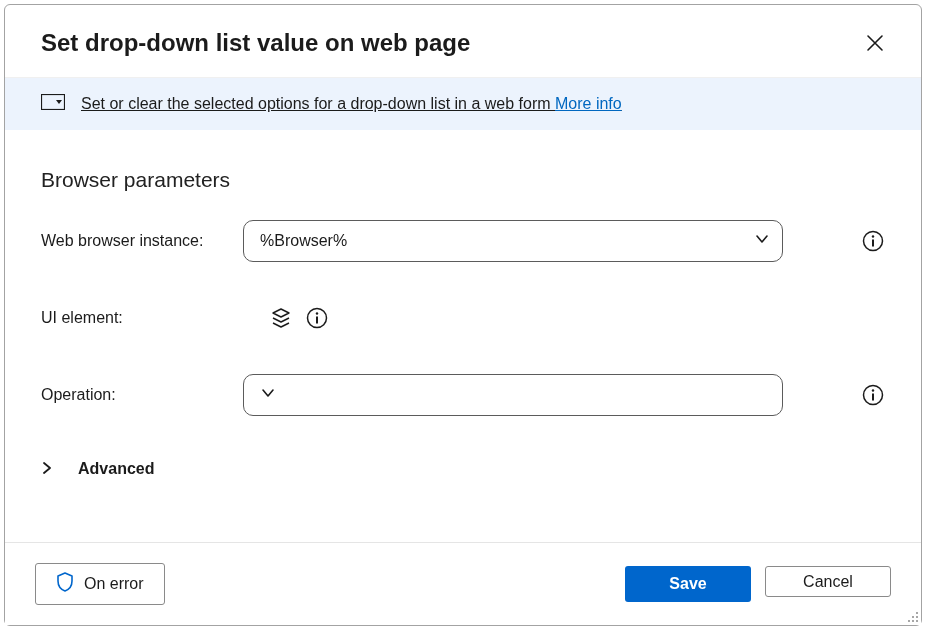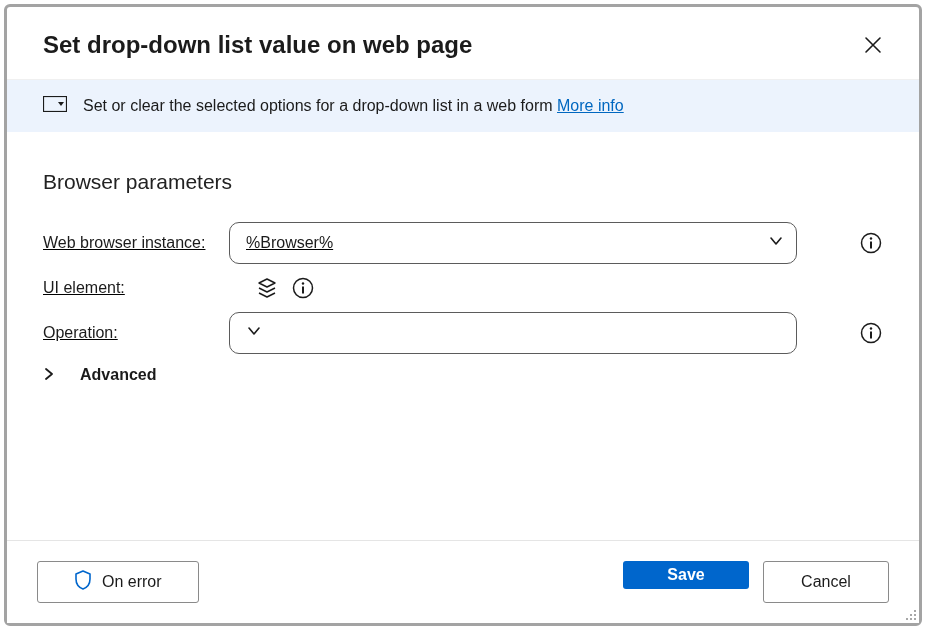--- a/index.html
+++ b/index.html
@@ -12,21 +12,21 @@
       background: #fff;
       width: 930px;
       height: 630px;
       overflow: hidden;
       position: relative;
     }
     .dialog {
       width: 918px;
       height: 622px;
       margin: 4px;
-      border: 3px solid #a3a3a3;
+      border: 1px solid #a3a3a3;
       border-radius: 6px;
       background: #fff;
       display: flex;
       flex-direction: column;
       position: relative;
     }
     .header {
       display: flex;
       align-items: center;
       justify-content: space-between;
@@ -48,20 +48,21 @@
     }
     .banner {
       background: #ecf3fd;
       padding: 16px 36px;
       display: flex;
       align-items: center;
       gap: 16px;
       font-size: 16px;
       color: #1b1b1b;
       border-top: 1px solid #f0f0f0;
+      text-decoration: underline;
     }
     .banner-icon {
       flex-shrink: 0;
     }
     .banner a {
       color: #0067c0;
       text-decoration: underline;
     }
     .content {
       flex: 1;
@@ -69,23 +70,22 @@
       overflow: auto;
     }
     .section-title {
       font-size: 21px;
       color: #222;
       margin-bottom: 28px;
     }
     .field-row {
       display: flex;
       align-items: center;
-      margin-bottom: 12px;
-      gap: 0;
-      text-decoration: underline;
+      margin-bottom: 44px;
+      gap: 16px;
     }
     .field-label {
       width: 186px;
       font-size: 16px;
       color: #1b1b1b;
       flex-shrink: 0;
     }
     .select-box {
       flex: 1;
       height: 42px;
@@ -141,48 +141,48 @@
     .footer {
       border-top: 1px solid #e5e5e5;
       padding: 20px 30px;
       display: flex;
       align-items: center;
       justify-content: space-between;
       background: #fff;
     }
     .on-error-btn {
       height: 42px;
-      padding: 0 36px;
+      padding: 0 20px;
       border: 1px solid #8a8a8a;
       border-radius: 3px;
       background: #fff;
       display: flex;
       align-items: center;
       gap: 10px;
       font-size: 16px;
       color: #1b1b1b;
       cursor: pointer;
     }
     .footer-right {
       display: flex;
       gap: 14px;
     }
     .save-btn {
-      height: 28px;
+      height: 36px;
       width: 126px;
       border: none;
       border-radius: 3px;
       background: #0066cc;
       color: #fff;
       font-size: 16px;
       font-weight: 600;
       cursor: pointer;
     }
     .cancel-btn {
-      height: 42px;
+      height: 31px;
       width: 126px;
       border: 1px solid #8a8a8a;
       border-radius: 3px;
       background: #fff;
       color: #1b1b1b;
       font-size: 16px;
       cursor: pointer;
       text-align: center;
     }
     .resize-grip {

